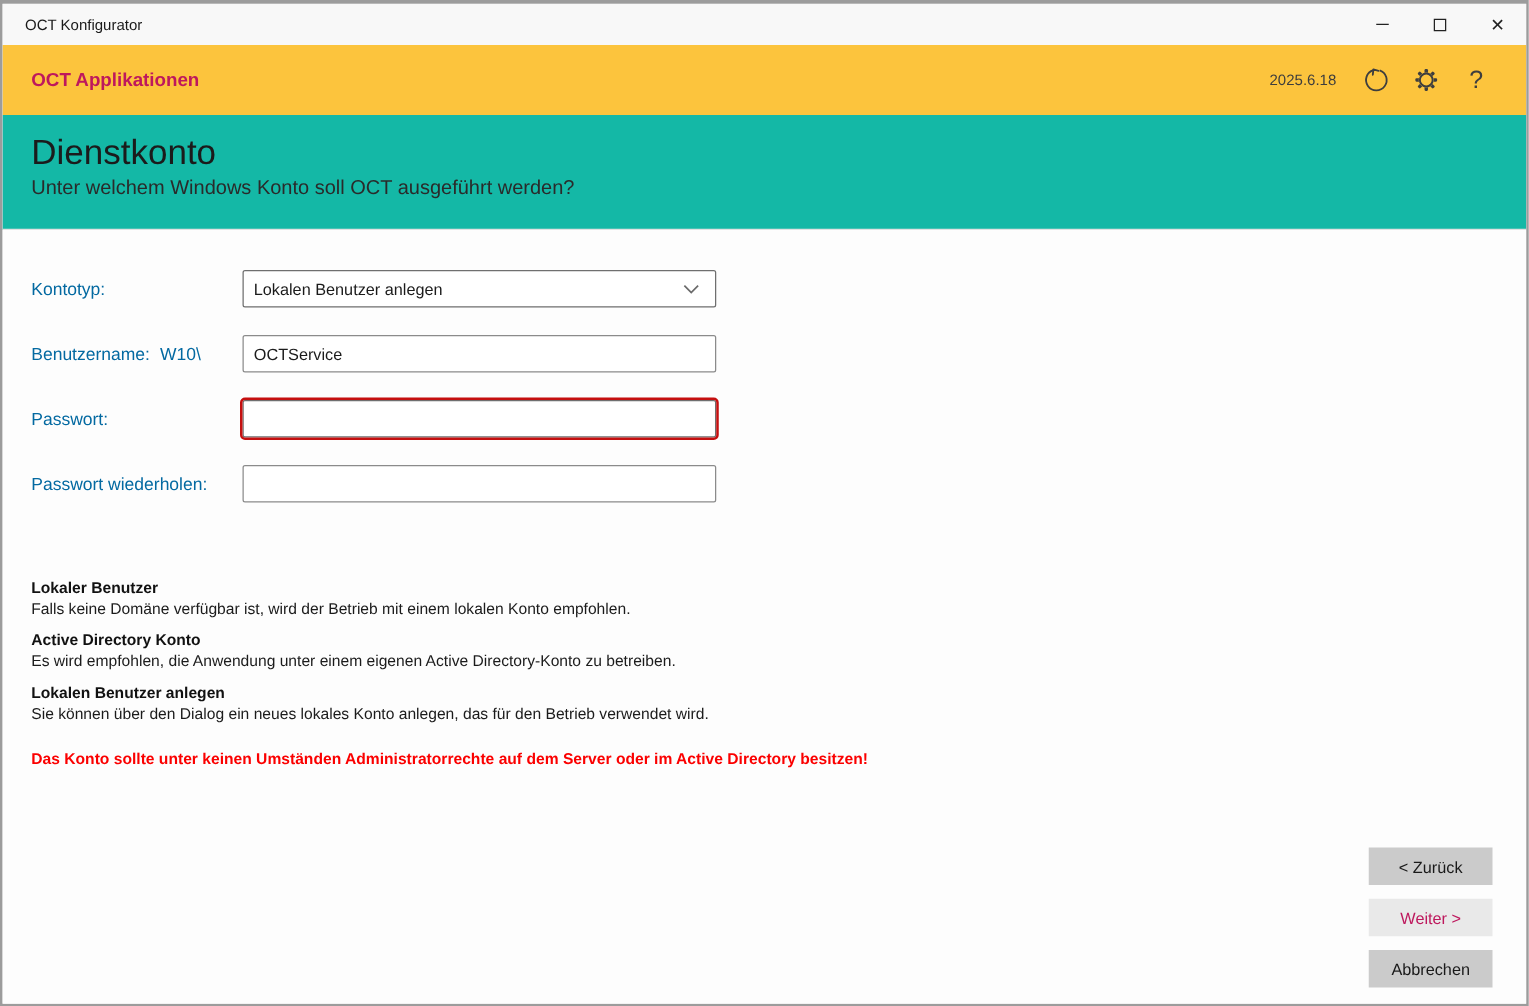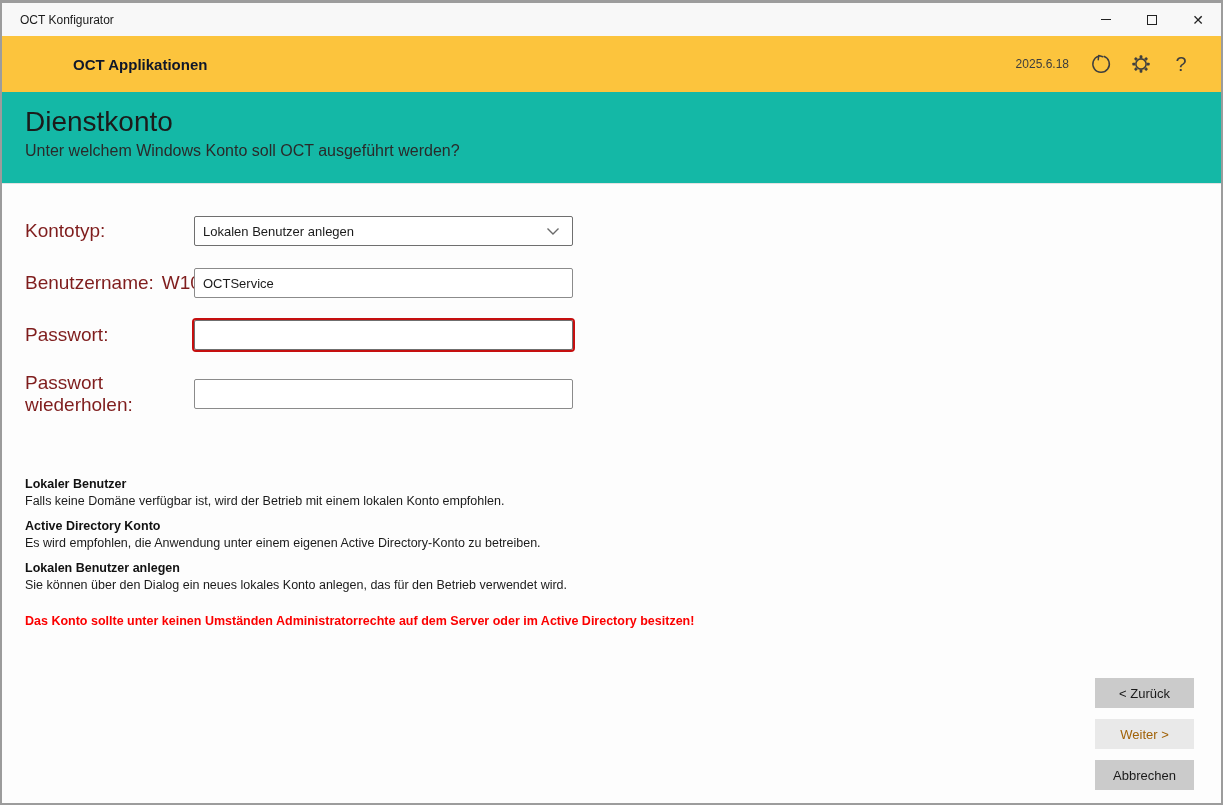--- a/index.html
+++ b/index.html
@@ -37,21 +37,21 @@
   }
   .glyph-min { width: 10px; height: 0; border-top: 1px solid #222; display: block; }
   .glyph-max { width: 10px; height: 10px; border: 1px solid #222; display: block; }
   .glyph-close { font-size: 14px; line-height: 1; color: #222; }
   
   .appheader {
     height: 56px; flex: 0 0 56px;
     display: flex; align-items: center;
     padding: 0 20px 0 23px;
   }
-  .app-title { font-size: 15px; font-weight: 700; color: #0f172a; flex: 1 1 auto; margin-left: 48px; }
+  .app-title { font-size: 15px; font-weight: 700; color: #be185d; flex: 1 1 auto; }
   .app-version { font-size: 12px; color: #3d3d3d; margin-right: 12px; }
   .hdr-icon {
     width: 40px; height: 40px;
     display: flex; align-items: center; justify-content: center;
   }
   .hdr-icon svg { display: block; }
   .q-icon { font-size: 20px; color: #3e3e3e; font-weight: 400; }
   
   .pageheader {
     height: 92px; flex: 0 0 92px;
@@ -66,21 +66,21 @@
     flex: 1 1 auto; position: relative;
     background: #fdfdfd;
     padding: 32px 0 0 23px;
   }
   .form-row {
     display: flex; align-items: center;
     margin-bottom: 22px;
   }
   .form-label {
     width: 169px; flex: 0 0 169px;
-    font-size: 19px; color: #7f1d1d;
+    font-size: 14px; color: #0369a1;
     display: flex; align-items: center;
   }
   .label-prefix { font-weight: 400; margin-left: 8px; }
   .field {
     width: 379px; height: 30px;
     background: #fff;
     border: 1px solid #8b8b8b;
     border-radius: 2px;
     font-size: 13px; color: #1b1b1b;
     padding: 0 8px;
@@ -108,21 +108,21 @@
     display: flex; gap: 11px; flex-direction: column;
   }
   .btn {
     min-width: 90px; height: 30px;
     padding: 0 18px;
     background: #cbcbcb; border: none; border-radius: 0;
     font-family: "Liberation Sans", sans-serif;
     font-size: 13px; color: #1a1a1a;
     cursor: pointer;
   }
-  .btn:disabled { background: #e9e9e9; color: #a16207; cursor: default; }
+  .btn:disabled { background: #e9e9e9; color: #be185d; cursor: default; }
 </style>
 </head>
 <body>
 
 <div class="window">
 
   <div class="titlebar">
     <span class="titlebar-text">OCT Konfigurator</span>
     <div class="win-controls">
       <div class="win-btn">

